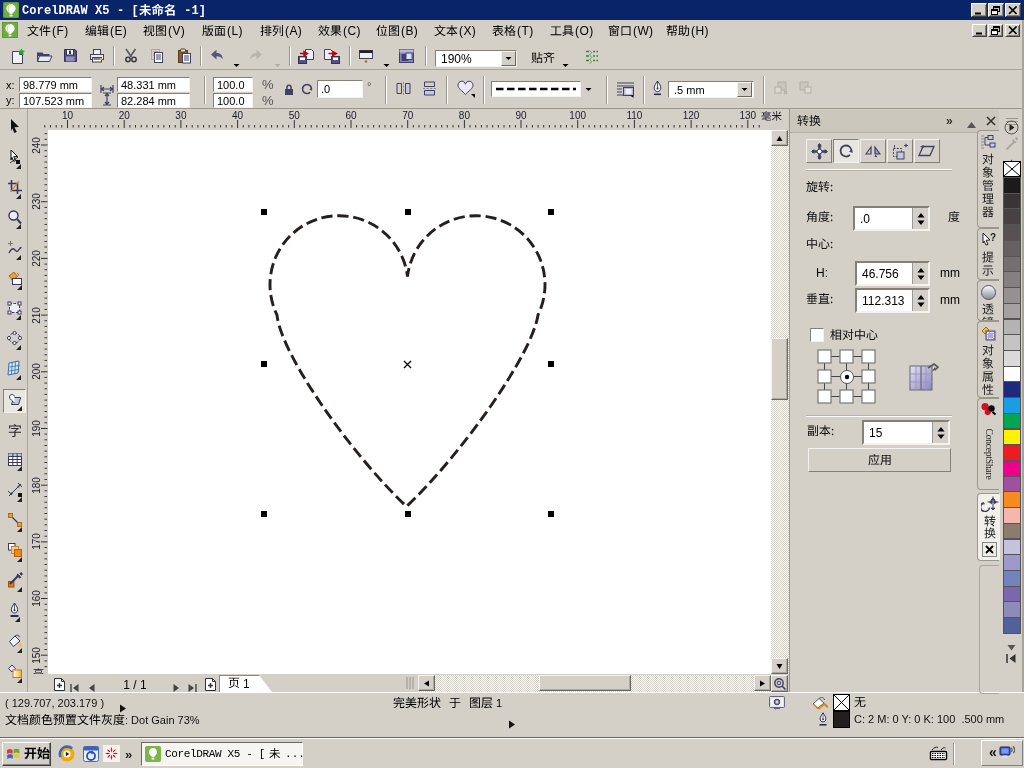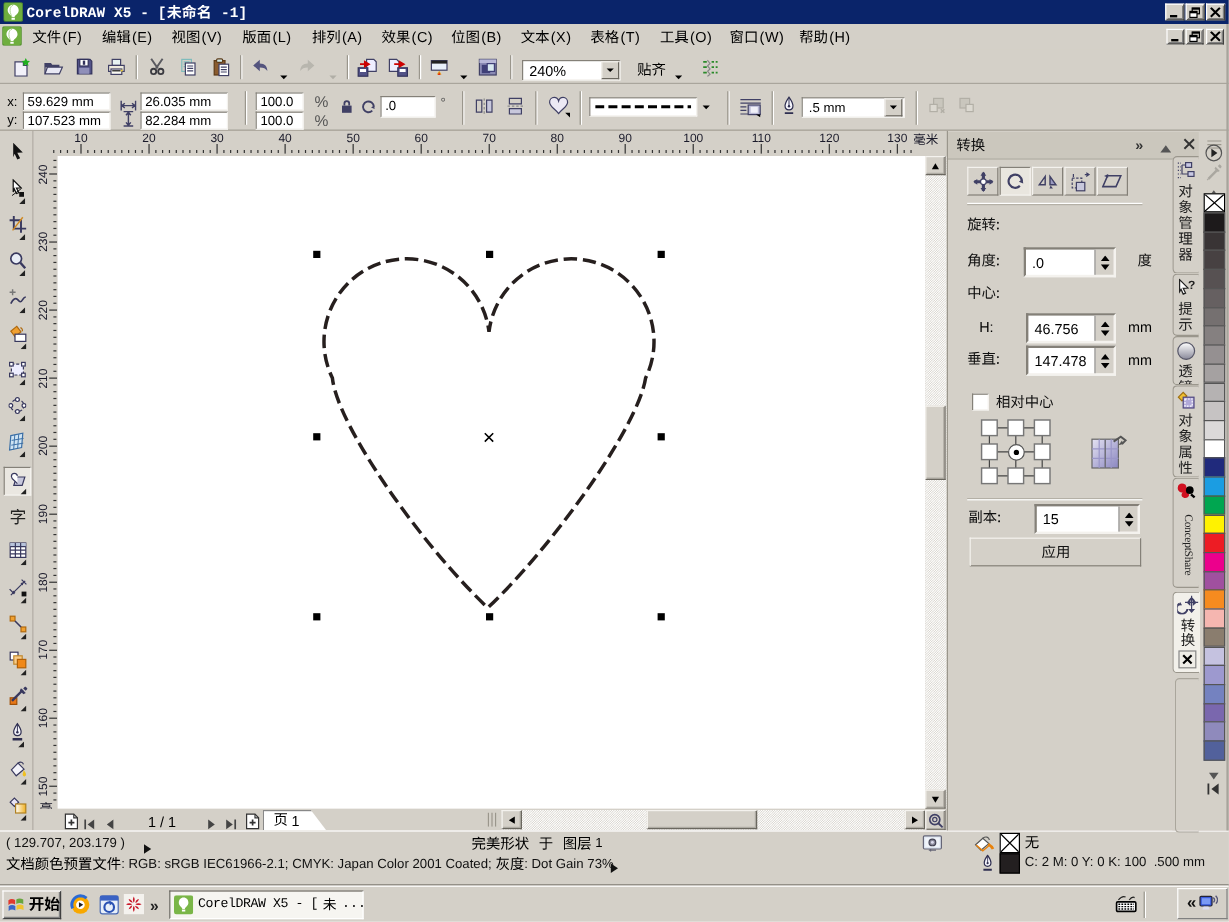--- a/index.html
+++ b/index.html
@@ -175,21 +175,21 @@
 <div style="position:absolute;left:383px;top:54px;width:7px;height:5px;"><svg width="7" height="5" viewBox="0 0 7 5">
       <path d="M0.5 1l3 3 3-3z" fill="#000"></path>
     </svg></div>
 <div style="position:absolute;left:398px;top:48px;width:17px;height:16px;"><svg width="17" height="16" viewBox="0 0 17 16">
       <rect x="1.5" y="1.5" width="14" height="13" fill="#8a8ab4" stroke="#404065"></rect>
       <rect x="1.5" y="1.5" width="14" height="3" fill="#b8b8d8"></rect>
       <rect x="3.5" y="6" width="7" height="7" fill="#404078"></rect>
       <rect x="8" y="5" width="6" height="6.5" fill="#d8e8f0" stroke="#404078"></rect>
     </svg></div>
 <div style="position:absolute;left:425px;top:46px;width:2px;height:20px;border-left:1px solid #9a968c;border-right:1px solid #fff"></div>
-<div style="position:absolute;left:435px;top:50px;width:82px;height:17px;background:#fff;border:1px solid;border-color:#848078 #f4f2ee #f4f2ee #848078;font-size:12px;display:flex;align-items:center;padding-left:5px">240%</div>
+<div style="position:absolute;left:435px;top:50px;width:82px;height:17px;background:#fff;border:1px solid;border-color:#848078 #f4f2ee #f4f2ee #848078;font-size:12px;display:flex;align-items:center;padding-left:5px">190%</div>
 <div style="position:absolute;left:501px;top:51px;width:15px;height:15px;background:#d4d0c8;border:1px solid;border-color:#f4f2ee #6a675f #6a675f #f4f2ee;display:flex;align-items:center;justify-content:center">
     <svg width="7" height="5" viewBox="0 0 7 5">
       <path d="M0.5 1l3 3 3-3z" fill="#000"></path>
     </svg>
   </div>
 <div style="position:absolute;left:531px;top:50px;width:24px;height:16px;display:flex;align-items:center">
     <svg class="ct" width="24" height="13" viewBox="0 0 24 13">
       <path d="M2.6 2.3V5.7C2.6 7.2 2.5 9.3 0.4 10.5C0.6 10.7 0.8 11.0 0.9 11.1C3.2 9.7 3.4 7.4 3.4 5.7V2.3ZM3.2 8.6C3.6 9.3 4.2 10.2 4.5 10.8L5.1 10.3C4.9 9.8 4.3 8.9 3.8 8.2ZM1.0 0.7V8.0H1.7V1.5H4.3V8.0H5.1V0.7ZM5.8 5.8V11.1H6.6V10.5H10.3V11.1H11.1V5.8H8.5V3.3H11.5V2.5H8.5V0.1H7.7V5.8ZM6.6 9.7V6.7H10.3V9.7Z M19.8 6.1V11.1H20.7V6.1ZM15.1 6.1V7.4C15.1 8.5 15.0 9.6 13.4 10.5C13.6 10.6 14.0 10.9 14.1 11.1C15.8 10.1 16.0 8.7 16.0 7.5V6.1ZM20.0 2.1C19.5 2.8 18.8 3.4 18.0 3.9C17.1 3.4 16.3 2.8 15.8 2.1ZM17.2 0.2C17.4 0.6 17.7 1.0 17.8 1.3H12.7V2.1H14.8C15.4 3.0 16.2 3.8 17.1 4.4C15.8 4.9 14.2 5.3 12.4 5.5C12.6 5.7 12.9 6.1 13.0 6.3C14.8 6.0 16.5 5.6 18.0 4.9C19.4 5.6 21.1 6.0 23.0 6.2C23.1 6.0 23.3 5.6 23.5 5.4C21.8 5.3 20.2 4.9 18.9 4.4C19.8 3.8 20.5 3.0 21.1 2.1H23.2V1.3H18.8C18.7 0.9 18.3 0.4 18.0 0.0Z" fill="#000"></path>
     </svg>
   </div>
@@ -197,29 +197,29 @@
       <path d="M0.5 1l3 3 3-3z" fill="#000"></path>
     </svg></div>
 <div style="position:absolute;left:584px;top:48px;width:16px;height:16px;"><svg width="16" height="16" viewBox="0 0 16 16">
       <path d="M2 3.5h3M2 8h3M2 12.5h3" stroke="#2a8a2a" stroke-width="1.4"></path>
       <path d="M5.5 2.2l2.2 2.6-2.2 2.2M5.5 6.8l2.2 2.6-2.2 2.2M5.5 11.2l2.2 2.6-2.2 2" stroke="#888" fill="none"></path>
       <path d="M9 3.5h5M9 8h5M9 12.5h5" stroke="#2a8a2a" stroke-width="1.4" stroke-dasharray="2 1.4"></path>
     </svg></div>
 <div style="position:absolute;left:0;top:70px;width:1024px;height:39px;background:#d4d0c8;border-bottom:1px solid #9a968c"></div>
 <div style="position:absolute;left:6px;top:79px;width:12px;height:12px;font-size:11px">x:</div>
 <div style="position:absolute;left:6px;top:94px;width:12px;height:12px;font-size:11px">y:</div>
-<div style="position:absolute;left:19px;top:77px;width:73px;height:15px;background:#fff;border:1px solid;border-color:#848078 #f4f2ee #f4f2ee #848078;font-size:11px;color:#000;display:flex;align-items:center;padding-left:3px">59.629 mm</div>
+<div style="position:absolute;left:19px;top:77px;width:73px;height:15px;background:#fff;border:1px solid;border-color:#848078 #f4f2ee #f4f2ee #848078;font-size:11px;color:#000;display:flex;align-items:center;padding-left:3px">98.779 mm</div>
 <div style="position:absolute;left:19px;top:93px;width:73px;height:15px;background:#fff;border:1px solid;border-color:#848078 #f4f2ee #f4f2ee #848078;font-size:11px;color:#000;display:flex;align-items:center;padding-left:3px">107.523 mm</div>
 <div style="position:absolute;left:100px;top:80px;width:14px;height:10px;"><svg width="14" height="10" viewBox="0 0 14 10">
       <path d="M1 1v8M13 1v8M1.6 5h10.8M1.6 5l2.4-2M1.6 5l2.4 2M12.4 5l-2.4-2M12.4 5l-2.4 2" stroke="#404065" stroke-width="1.2" fill="none"></path>
     </svg></div>
 <div style="position:absolute;left:102px;top:92px;width:10px;height:14px;"><svg width="10" height="14" viewBox="0 0 10 14">
       <path d="M1 1h8M1 13h8M5 1.6v10.8M5 1.6L3 4M5 1.6l2 2.4M5 12.4L3 10M5 12.4l2-2.4" stroke="#404065" stroke-width="1.2" fill="none"></path>
     </svg></div>
-<div style="position:absolute;left:117px;top:77px;width:73px;height:15px;background:#fff;border:1px solid;border-color:#848078 #f4f2ee #f4f2ee #848078;font-size:11px;color:#000;display:flex;align-items:center;padding-left:3px">26.035 mm</div>
+<div style="position:absolute;left:117px;top:77px;width:73px;height:15px;background:#fff;border:1px solid;border-color:#848078 #f4f2ee #f4f2ee #848078;font-size:11px;color:#000;display:flex;align-items:center;padding-left:3px">48.331 mm</div>
 <div style="position:absolute;left:117px;top:93px;width:73px;height:15px;background:#fff;border:1px solid;border-color:#848078 #f4f2ee #f4f2ee #848078;font-size:11px;color:#000;display:flex;align-items:center;padding-left:3px">82.284 mm</div>
 <div style="position:absolute;left:204px;top:76px;width:2px;height:28px;border-left:1px solid #9a968c;border-right:1px solid #fff"></div>
 <div style="position:absolute;left:213px;top:77px;width:40px;height:15px;background:#fff;border:1px solid;border-color:#848078 #f4f2ee #f4f2ee #848078;font-size:11px;color:#000;display:flex;align-items:center;padding-left:3px">100.0</div>
 <div style="position:absolute;left:213px;top:93px;width:40px;height:15px;background:#fff;border:1px solid;border-color:#848078 #f4f2ee #f4f2ee #848078;font-size:11px;color:#000;display:flex;align-items:center;padding-left:3px">100.0</div>
 <div style="position:absolute;left:262px;top:77px;width:12px;height:13px;font-size:13px;color:#555">%</div>
 <div style="position:absolute;left:262px;top:93px;width:12px;height:13px;font-size:13px;color:#555">%</div>
 <div style="position:absolute;left:283px;top:82px;width:12px;height:13px;"><svg width="12" height="13" viewBox="0 0 12 13">
       <rect x="2" y="6" width="8" height="6" fill="#404065"></rect>
       <path d="M4 6V4.2a2 2 0 014 0V6" fill="none" stroke="#404065" stroke-width="1.5"></path>
     </svg></div>
@@ -866,21 +866,21 @@
 <div style="position:absolute;left:833px;top:694px;width:17px;height:17px;background:#fff;border:1px solid #000"><svg width="15" height="15" viewBox="0 0 15 15">
       <path d="M0 0l15 15M15 0L0 15" stroke="#000"></path>
     </svg></div>
 <div style="position:absolute;left:854px;top:696px;width:14px;height:13px;">
     <svg class="ct" width="12" height="13" viewBox="0 0 12 13">
       <path d="M1.3 0.9V1.8H5.3C5.3 2.6 5.2 3.5 5.1 4.4H0.6V5.3H4.9C4.4 7.4 3.3 9.3 0.4 10.4C0.6 10.6 0.9 10.9 1.0 11.1C4.1 9.9 5.3 7.7 5.8 5.3H6.1V9.4C6.1 10.5 6.4 10.8 7.7 10.8C7.9 10.8 9.6 10.8 9.9 10.8C11.1 10.8 11.4 10.3 11.5 8.4C11.2 8.3 10.8 8.2 10.6 8.0C10.5 9.7 10.4 9.9 9.9 9.9C9.5 9.9 8.0 9.9 7.8 9.9C7.1 9.9 7.0 9.9 7.0 9.4V5.3H11.4V4.4H6.0C6.1 3.5 6.2 2.6 6.2 1.8H10.7V0.9Z" fill="#000"></path>
     </svg>
   </div>
 <div style="position:absolute;left:5px;top:713px;width:540px;height:14px;display:flex;align-items:center;font-size:11px;color:#111;white-space:pre"><svg class="ct" width="96" height="13" viewBox="0 0 96 13">
       <path d="M5.0 0.3C5.4 0.9 5.8 1.7 5.9 2.2L6.9 1.8C6.7 1.3 6.3 0.6 6.0 0.0ZM0.6 2.2V3.1H2.4C3.1 4.9 4.1 6.5 5.3 7.7C4.0 8.9 2.4 9.7 0.4 10.2C0.6 10.5 0.9 10.9 0.9 11.1C3.0 10.4 4.6 9.6 6.0 8.4C7.3 9.6 9.0 10.5 10.9 11.0C11.1 10.8 11.4 10.4 11.6 10.2C9.6 9.7 8.0 8.9 6.7 7.7C7.9 6.5 8.8 5.0 9.5 3.1H11.4V2.2ZM6.0 7.1C4.9 6.0 4.0 4.6 3.4 3.1H8.5C7.9 4.7 7.1 6.0 6.0 7.1Z M22.2 0.8C21.9 1.7 21.4 3.0 21.0 3.7L21.7 4.0C22.1 3.2 22.6 2.1 23.1 1.1ZM16.7 1.1C17.1 2.0 17.6 3.2 17.8 3.9L18.6 3.6C18.3 2.9 17.9 1.7 17.4 0.9ZM14.3 0.1V2.6H12.5V3.5H14.1C13.8 5.1 13.0 7.0 12.3 8.1C12.4 8.3 12.6 8.6 12.7 8.9C13.3 8.1 13.9 6.7 14.3 5.3V11.1H15.1V5.1C15.5 5.7 15.9 6.4 16.1 6.8L16.7 6.1C16.5 5.8 15.4 4.4 15.1 4.0V3.5H16.6V2.6H15.1V0.1ZM16.4 9.4V10.3H22.1V11.0H22.9V4.5H20.3V0.1H19.4V4.5H16.7V5.4H22.1V6.9H16.8V7.7H22.1V9.4Z M32.3 4.1C32.3 8.4 32.2 9.7 29.1 10.5C29.3 10.7 29.5 11.0 29.6 11.1C32.8 10.3 33.0 8.6 33.0 4.1ZM28.8 4.6C28.1 5.2 26.9 5.8 25.8 6.1C26.1 6.2 26.3 6.5 26.4 6.7C27.5 6.3 28.7 5.7 29.5 5.0ZM29.1 7.9C28.4 8.9 27.0 9.7 25.5 10.2C25.7 10.3 26.0 10.6 26.1 10.8C27.6 10.3 29.1 9.4 29.9 8.3ZM32.8 9.2C33.6 9.8 34.5 10.6 35.0 11.1L35.5 10.6C35.0 10.0 34.1 9.2 33.3 8.7ZM30.4 2.8V8.5H31.1V3.5H34.2V8.5H34.9V2.8H32.7C32.8 2.5 33.0 2.0 33.1 1.5H35.3V0.8H30.1V1.5H32.4C32.3 2.0 32.1 2.5 31.9 2.8ZM26.7 0.3C26.9 0.6 27.0 0.9 27.1 1.3H24.8V2.0H29.9V1.3H28.0C27.9 0.9 27.6 0.4 27.4 0.0ZM28.9 6.2C28.2 7.0 26.9 7.7 25.8 8.1C25.8 7.4 25.8 6.8 25.8 6.3V4.5H29.9V3.7H28.7C28.9 3.3 29.2 2.8 29.4 2.3L28.6 2.1C28.5 2.6 28.1 3.3 27.9 3.7H26.3L26.9 3.5C26.8 3.1 26.6 2.5 26.3 2.1L25.6 2.3C25.8 2.8 26.1 3.3 26.2 3.7H25.0V6.3C25.0 7.6 25.0 9.4 24.3 10.7C24.5 10.8 24.9 11.0 25.1 11.1C25.5 10.3 25.7 9.2 25.8 8.1C25.9 8.3 26.1 8.5 26.3 8.7C27.5 8.3 28.8 7.5 29.7 6.6Z M41.6 4.2V6.3H38.9V4.2ZM42.5 4.2H45.4V6.3H42.5ZM43.1 1.9C42.8 2.4 42.3 3.0 41.9 3.4H38.7C39.2 2.9 39.6 2.4 40.0 1.9ZM40.2 0.0C39.4 1.7 37.9 3.1 36.4 4.0C36.6 4.2 36.8 4.7 36.9 4.9C37.3 4.6 37.6 4.3 38.0 4.0V9.2C38.0 10.6 38.6 10.9 40.5 10.9C40.9 10.9 44.7 10.9 45.1 10.9C46.9 10.9 47.3 10.4 47.5 8.5C47.2 8.4 46.9 8.3 46.6 8.2C46.5 9.7 46.3 10.1 45.1 10.1C44.3 10.1 41.1 10.1 40.4 10.1C39.1 10.1 38.9 9.9 38.9 9.2V7.2H45.4V7.7H46.3V3.4H43.0C43.5 2.8 44.1 2.1 44.5 1.5L43.9 1.1L43.7 1.1H40.5C40.7 0.9 40.9 0.6 41.0 0.3Z M56.0 4.2V6.6C56.0 7.8 55.7 9.5 52.9 10.4C53.1 10.6 53.3 10.9 53.4 11.1C56.5 9.9 56.8 8.1 56.8 6.6V4.2ZM56.7 9.1C57.4 9.7 58.4 10.6 58.8 11.1L59.5 10.5C59.0 9.9 58.0 9.1 57.3 8.5ZM49.0 2.9C49.7 3.3 50.7 4.0 51.3 4.5H48.4V5.3H50.4V10.0C50.4 10.2 50.3 10.2 50.2 10.2C50.0 10.2 49.4 10.2 48.8 10.2C48.9 10.5 49.1 10.8 49.1 11.1C49.9 11.1 50.5 11.1 50.8 10.9C51.2 10.8 51.3 10.5 51.3 10.1V5.3H52.5C52.3 6.0 52.1 6.6 51.9 7.1L52.5 7.3C52.9 6.6 53.2 5.6 53.6 4.6L53.0 4.5L52.9 4.5H52.0L52.3 4.2C52.0 4.0 51.6 3.7 51.2 3.4C51.9 2.8 52.7 1.8 53.2 1.0L52.6 0.6L52.5 0.6H48.7V1.4H51.9C51.5 2.0 51.0 2.6 50.6 3.0L49.5 2.3ZM54.0 2.6V8.3H54.8V3.4H58.1V8.3H59.0V2.6H56.6L57.1 1.4H59.5V0.6H53.5V1.4H56.1C56.0 1.8 55.9 2.2 55.8 2.6Z M67.8 1.2H69.8V2.3H67.8ZM65.0 1.2H66.9V2.3H65.0ZM62.2 1.2H64.1V2.3H62.2ZM62.2 5.0V10.1H60.6V10.7H71.3V10.1H69.6V5.0H65.9L66.1 4.3H71.0V3.6H66.2L66.3 2.9H70.7V0.5H61.4V2.9H65.4L65.3 3.6H60.8V4.3H65.2L65.0 5.0ZM63.1 10.1V9.3H68.8V10.1ZM63.1 6.8H68.8V7.5H63.1ZM63.1 6.3V5.6H68.8V6.3ZM63.1 8.1H68.8V8.8H63.1Z M77.0 0.3C77.4 0.9 77.8 1.7 77.9 2.2L78.9 1.8C78.7 1.3 78.3 0.6 78.0 0.0ZM72.6 2.2V3.1H74.4C75.1 4.9 76.1 6.5 77.3 7.7C76.0 8.9 74.4 9.7 72.4 10.2C72.6 10.5 72.9 10.9 72.9 11.1C75.0 10.4 76.6 9.6 78.0 8.4C79.3 9.6 81.0 10.5 82.9 11.0C83.1 10.8 83.4 10.4 83.6 10.2C81.6 9.7 80.0 8.9 78.7 7.7C79.9 6.5 80.8 5.0 81.5 3.1H83.4V2.2ZM78.0 7.1C76.9 6.0 76.0 4.6 75.4 3.1H80.5C79.9 4.7 79.1 6.0 78.0 7.1Z M87.8 6.1V6.9H91.2V11.1H92.1V6.9H95.4V6.1H92.1V3.4H94.9V2.5H92.1V0.2H91.2V2.5H89.6C89.7 2.0 89.9 1.4 90.0 0.8L89.1 0.7C88.9 2.2 88.4 3.8 87.7 4.8C87.9 4.9 88.3 5.1 88.4 5.2C88.8 4.7 89.1 4.1 89.3 3.4H91.2V6.1ZM87.2 0.1C86.5 1.9 85.5 3.7 84.3 4.9C84.5 5.1 84.8 5.6 84.9 5.8C85.2 5.4 85.6 4.9 86.0 4.4V11.1H86.8V3.0C87.3 2.1 87.7 1.3 88.0 0.4Z" fill="#000"></path>
-    </svg><span>: RGB: sRGB IEC61966-2.1; CMYK: Japan Color 2001 Coated; </span><svg class="ct" width="24" height="13" viewBox="0 0 24 13">
+    </svg><svg class="ct" width="24" height="13" viewBox="0 0 24 13">
       <path d="M4.9 4.4C4.8 5.2 4.5 6.3 4.1 6.9L4.9 7.2C5.3 6.6 5.5 5.5 5.7 4.7ZM9.6 4.3C9.4 5.0 8.8 6.0 8.5 6.6L9.1 7.0C9.6 6.4 10.0 5.5 10.4 4.7ZM3.5 0.0C3.4 0.6 3.4 1.1 3.3 1.6H0.8V2.4H3.2C2.8 5.3 2.1 7.7 0.5 9.2C0.7 9.3 1.1 9.7 1.2 9.9C2.9 8.1 3.7 5.6 4.2 2.4H11.0V1.6H4.3L4.4 0.1ZM6.9 3.0C6.8 6.3 6.6 9.1 3.1 10.4C3.3 10.5 3.5 10.9 3.6 11.1C5.7 10.3 6.7 9.0 7.2 7.3C8.0 9.0 9.2 10.3 10.7 11.0C10.8 10.8 11.1 10.5 11.3 10.3C9.6 9.6 8.3 8.0 7.6 6.1C7.7 5.1 7.8 4.1 7.8 3.0Z M16.6 2.4V3.5H14.7V4.2H16.6V6.2H21.3V4.2H23.2V3.5H21.3V2.4H20.4V3.5H17.4V2.4ZM20.4 4.2V5.5H17.4V4.2ZM21.0 7.7C20.5 8.3 19.8 8.8 18.9 9.2C18.0 8.8 17.4 8.3 16.8 7.7ZM14.8 7.0V7.7H16.4L16.0 7.9C16.5 8.6 17.1 9.1 17.9 9.6C16.8 9.9 15.5 10.2 14.3 10.3C14.4 10.5 14.6 10.8 14.6 11.0C16.1 10.9 17.6 10.6 18.9 10.1C20.1 10.6 21.5 10.9 23.0 11.1C23.1 10.9 23.3 10.5 23.5 10.3C22.2 10.2 20.9 10.0 19.9 9.6C20.9 9.0 21.8 8.3 22.4 7.2L21.8 6.9L21.6 7.0ZM17.6 0.2C17.8 0.5 18.0 0.9 18.1 1.3H13.5V4.5C13.5 6.3 13.4 8.9 12.4 10.7C12.6 10.8 13.0 11.0 13.2 11.1C14.2 9.2 14.4 6.4 14.4 4.5V2.1H23.3V1.3H19.1C19.0 0.9 18.7 0.4 18.5 0.0Z" fill="#000"></path>
     </svg><span>: Dot Gain 73% </span></div>
 <div style="position:absolute;left:508px;top:715px;width:8px;height:9px;"><svg width="8" height="9" viewBox="0 0 8 9">
       <path d="M1 0.5L7 4.5 1 8.5z" fill="#111"></path>
     </svg></div>
 <div style="position:absolute;left:817px;top:712px;width:12px;height:15px;"><svg width="12" height="15" viewBox="0 0 12 15">
       <path d="M6 0.8C4.5 3 3.2 4.7 3.2 7c0 1.7 1.2 2.9 2.8 2.9S8.8 8.7 8.8 7C8.8 4.7 7.5 3 6 0.8z" fill="#f4f4fb" stroke="#2e2e50"></path>
       <circle cx="6" cy="7.3" r=".9" fill="#2e2e50"></circle>
       <path d="M6 7.3V1.4" stroke="#2e2e50" stroke-width=".7"></path>
       <path d="M2.5 12h7v1.6h-7z" fill="#2e2e50"></path>
@@ -1030,21 +1030,21 @@
     <svg width="8" height="5" viewBox="0 0 8 5">
       <path d="M4 5L0.4 0.4h7.2z" fill="#000"></path>
     </svg>
   </div>
 <div style="position:absolute;left:940px;top:266px;width:24px;height:13px;font-size:12px">mm</div>
 <div style="position:absolute;left:806px;top:293px;width:34px;height:13px;">
     <svg class="ct" width="27" height="13" viewBox="0 0 27 13">
       <path d="M9.8 0.2C7.8 0.6 4.4 0.8 1.5 0.9C1.6 1.1 1.7 1.5 1.7 1.7C2.9 1.7 4.2 1.6 5.5 1.6V2.8H1.2V3.7H2.7V5.2H0.6V6.0H2.7V7.7H1.1V8.5H5.5V9.9H1.7V10.8H10.2V9.9H6.4V8.5H10.8V7.7H9.3V6.0H11.3V5.2H9.3V3.7H10.7V2.8H6.4V1.5C7.9 1.4 9.2 1.2 10.2 1.0ZM5.5 6.0V7.7H3.6V6.0ZM6.4 6.0H8.4V7.7H6.4ZM5.5 5.2H3.6V3.7H5.5ZM6.4 5.2V3.7H8.4V5.2Z M14.2 2.9V9.8H12.5V10.7H23.4V9.8H21.8V2.9H17.9L18.1 1.9H23.1V1.1H18.3L18.4 0.2L17.4 0.1L17.3 1.1H12.9V1.9H17.2L17.1 2.9ZM15.1 5.4H20.9V6.3H15.1ZM15.1 4.7V3.6H20.9V4.7ZM15.1 7.0H20.9V8.1H15.1ZM15.1 9.8V8.8H20.9V9.8Z M25.6 5.5C26.1 5.5 26.4 5.1 26.4 4.6C26.4 4.1 26.1 3.8 25.6 3.8C25.2 3.8 24.8 4.1 24.8 4.6C24.8 5.1 25.2 5.5 25.6 5.5ZM25.6 10.3C26.1 10.3 26.4 10.0 26.4 9.5C26.4 9.0 26.1 8.6 25.6 8.6C25.2 8.6 24.8 9.0 24.8 9.5C24.8 10.0 25.2 10.3 25.6 10.3Z" fill="#111"></path>
     </svg>
   </div>
-<div style="position:absolute;left:855px;top:288px;width:75px;height:25px;background:#fff;border:2px solid;border-color:#848078 #f4f2ee #f4f2ee #848078;font-size:12px;display:flex;align-items:center;padding-left:5px">147.478</div>
+<div style="position:absolute;left:855px;top:288px;width:75px;height:25px;background:#fff;border:2px solid;border-color:#848078 #f4f2ee #f4f2ee #848078;font-size:12px;display:flex;align-items:center;padding-left:5px">112.313</div>
 <div style="position:absolute;left:912px;top:290px;width:16px;height:21px;background:#d4d0c8;display:flex;flex-direction:column;align-items:center;justify-content:center;gap:2px;border-left:1px solid #999">
     <svg width="8" height="5" viewBox="0 0 8 5">
       <path d="M4 0L7.6 4.6H0.4z" fill="#000"></path>
     </svg>
     <svg width="8" height="5" viewBox="0 0 8 5">
       <path d="M4 5L0.4 0.4h7.2z" fill="#000"></path>
     </svg>
   </div>
 <div style="position:absolute;left:940px;top:293px;width:24px;height:13px;font-size:12px">mm</div>
 <div style="position:absolute;left:810px;top:328px;width:14px;height:14px;background:#fff;border:1px solid;border-color:#848078 #f4f2ee #f4f2ee #848078"></div>

